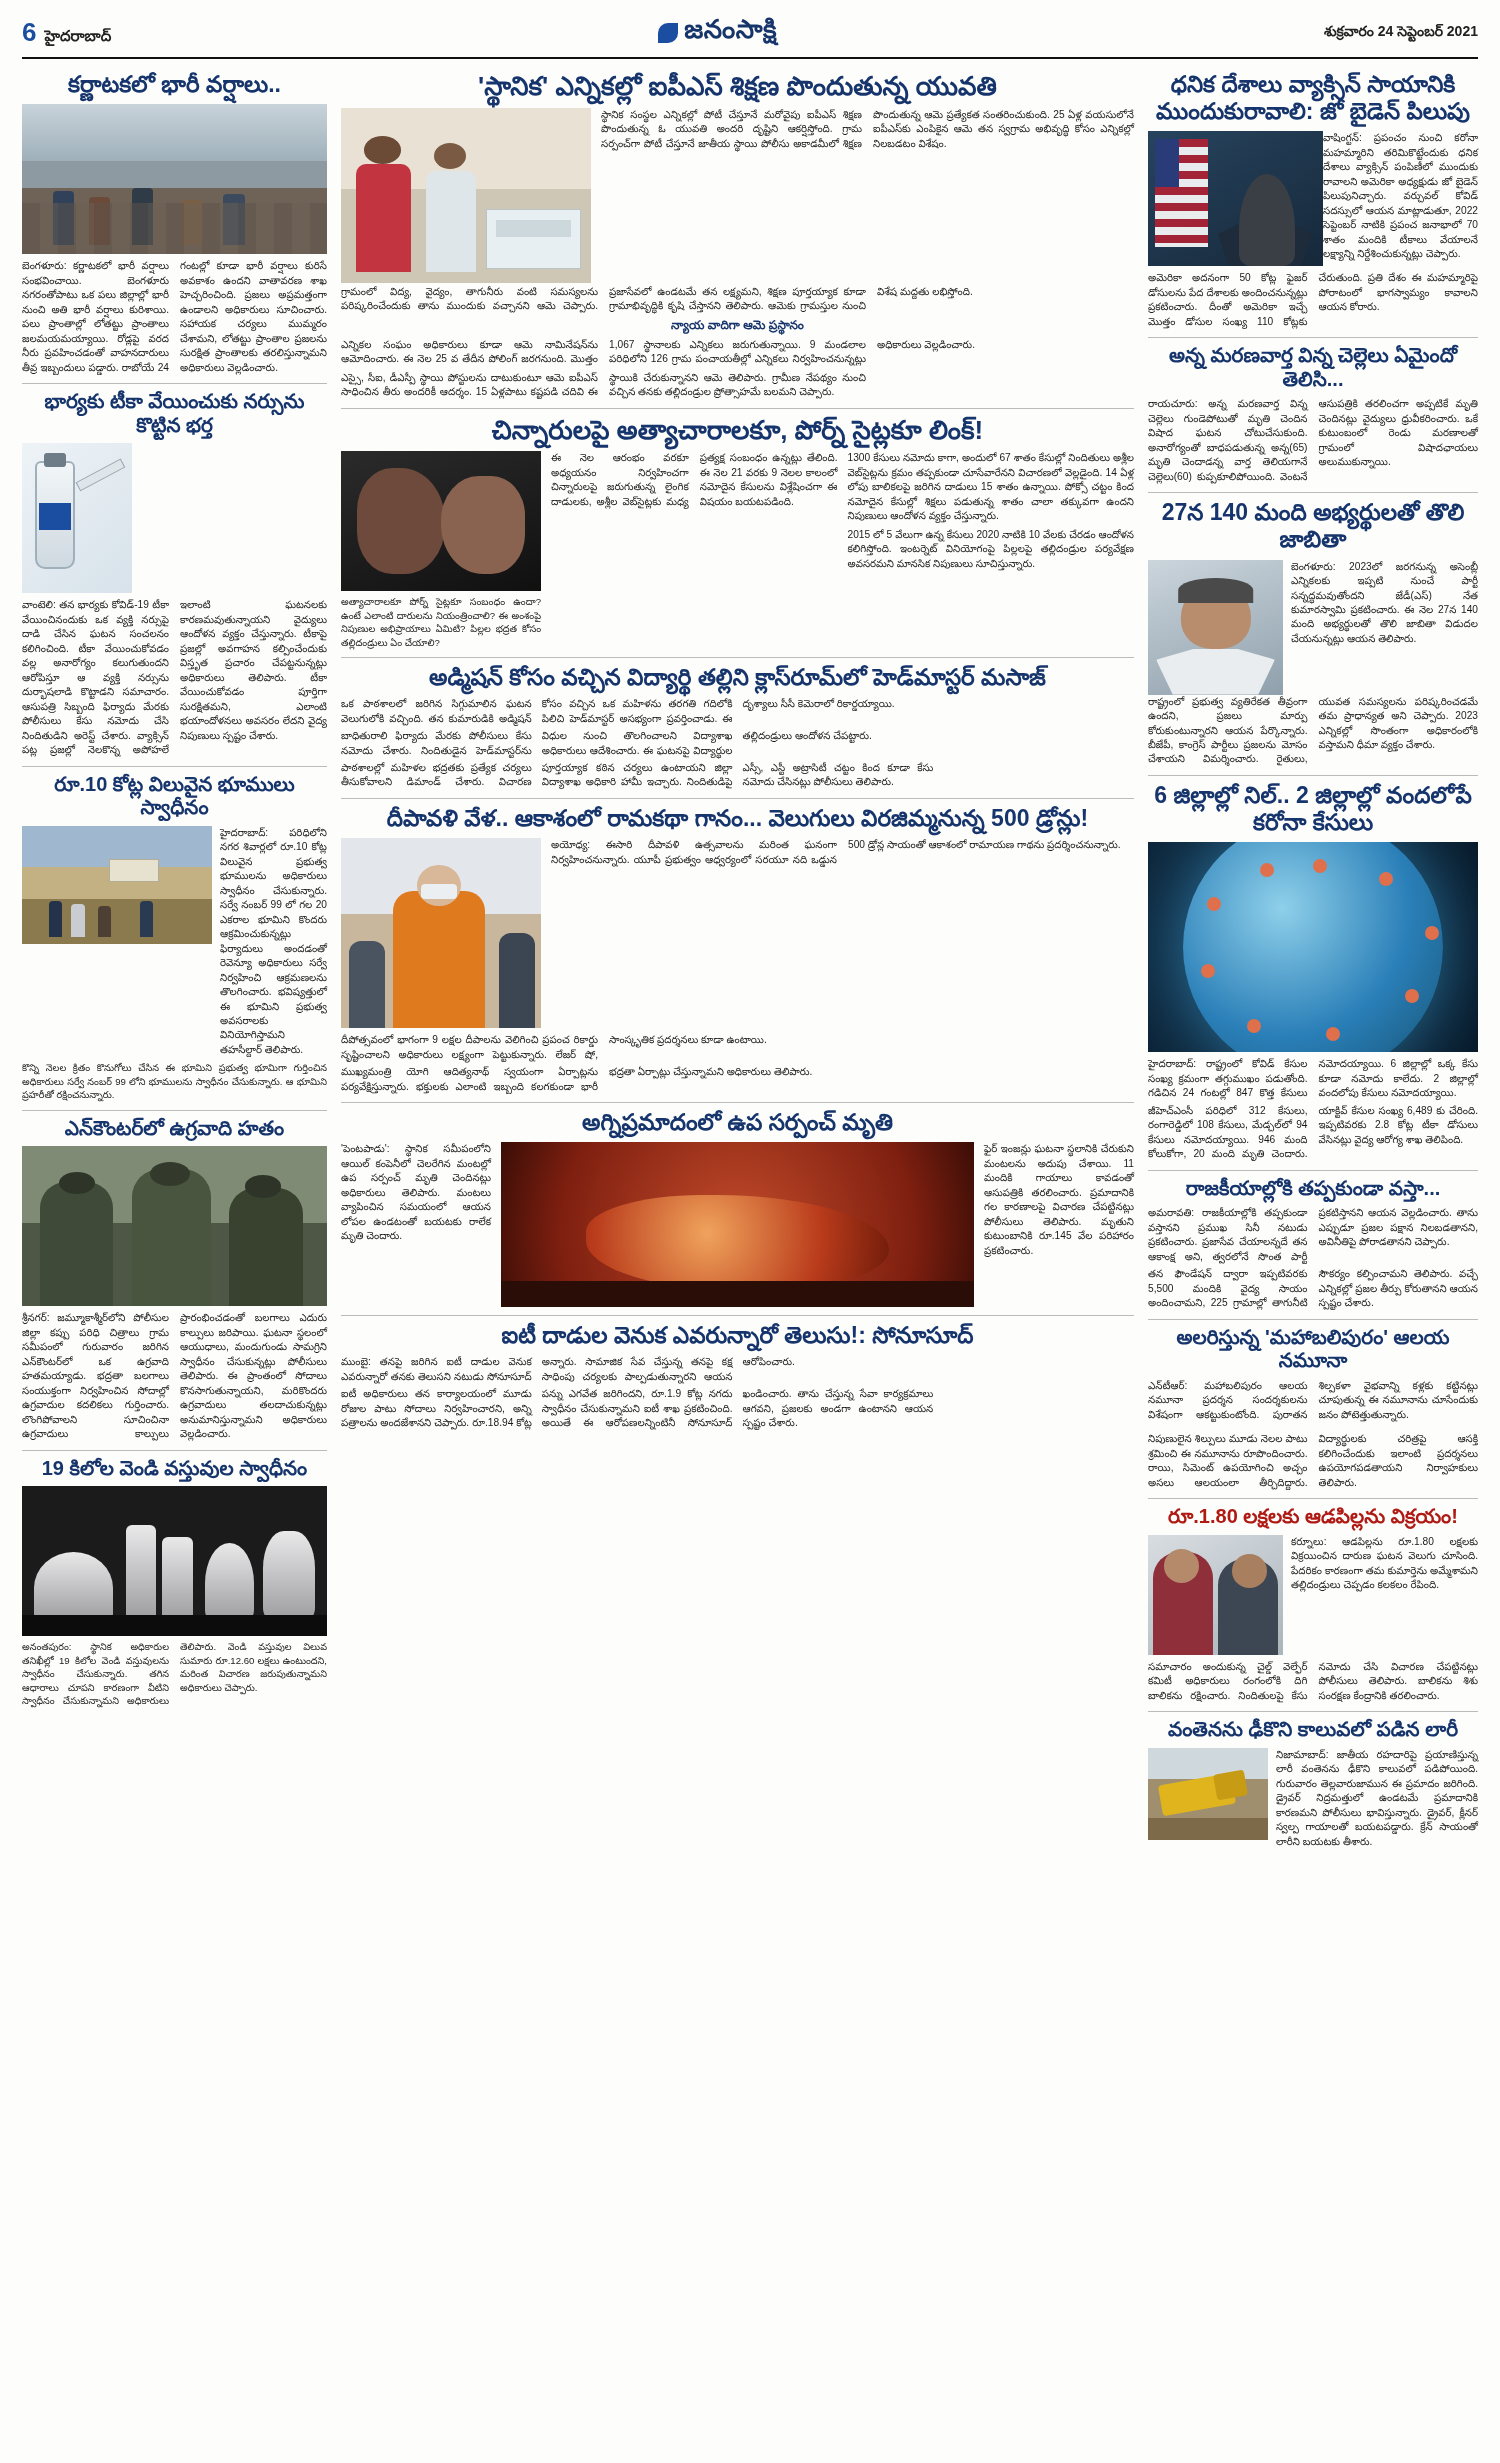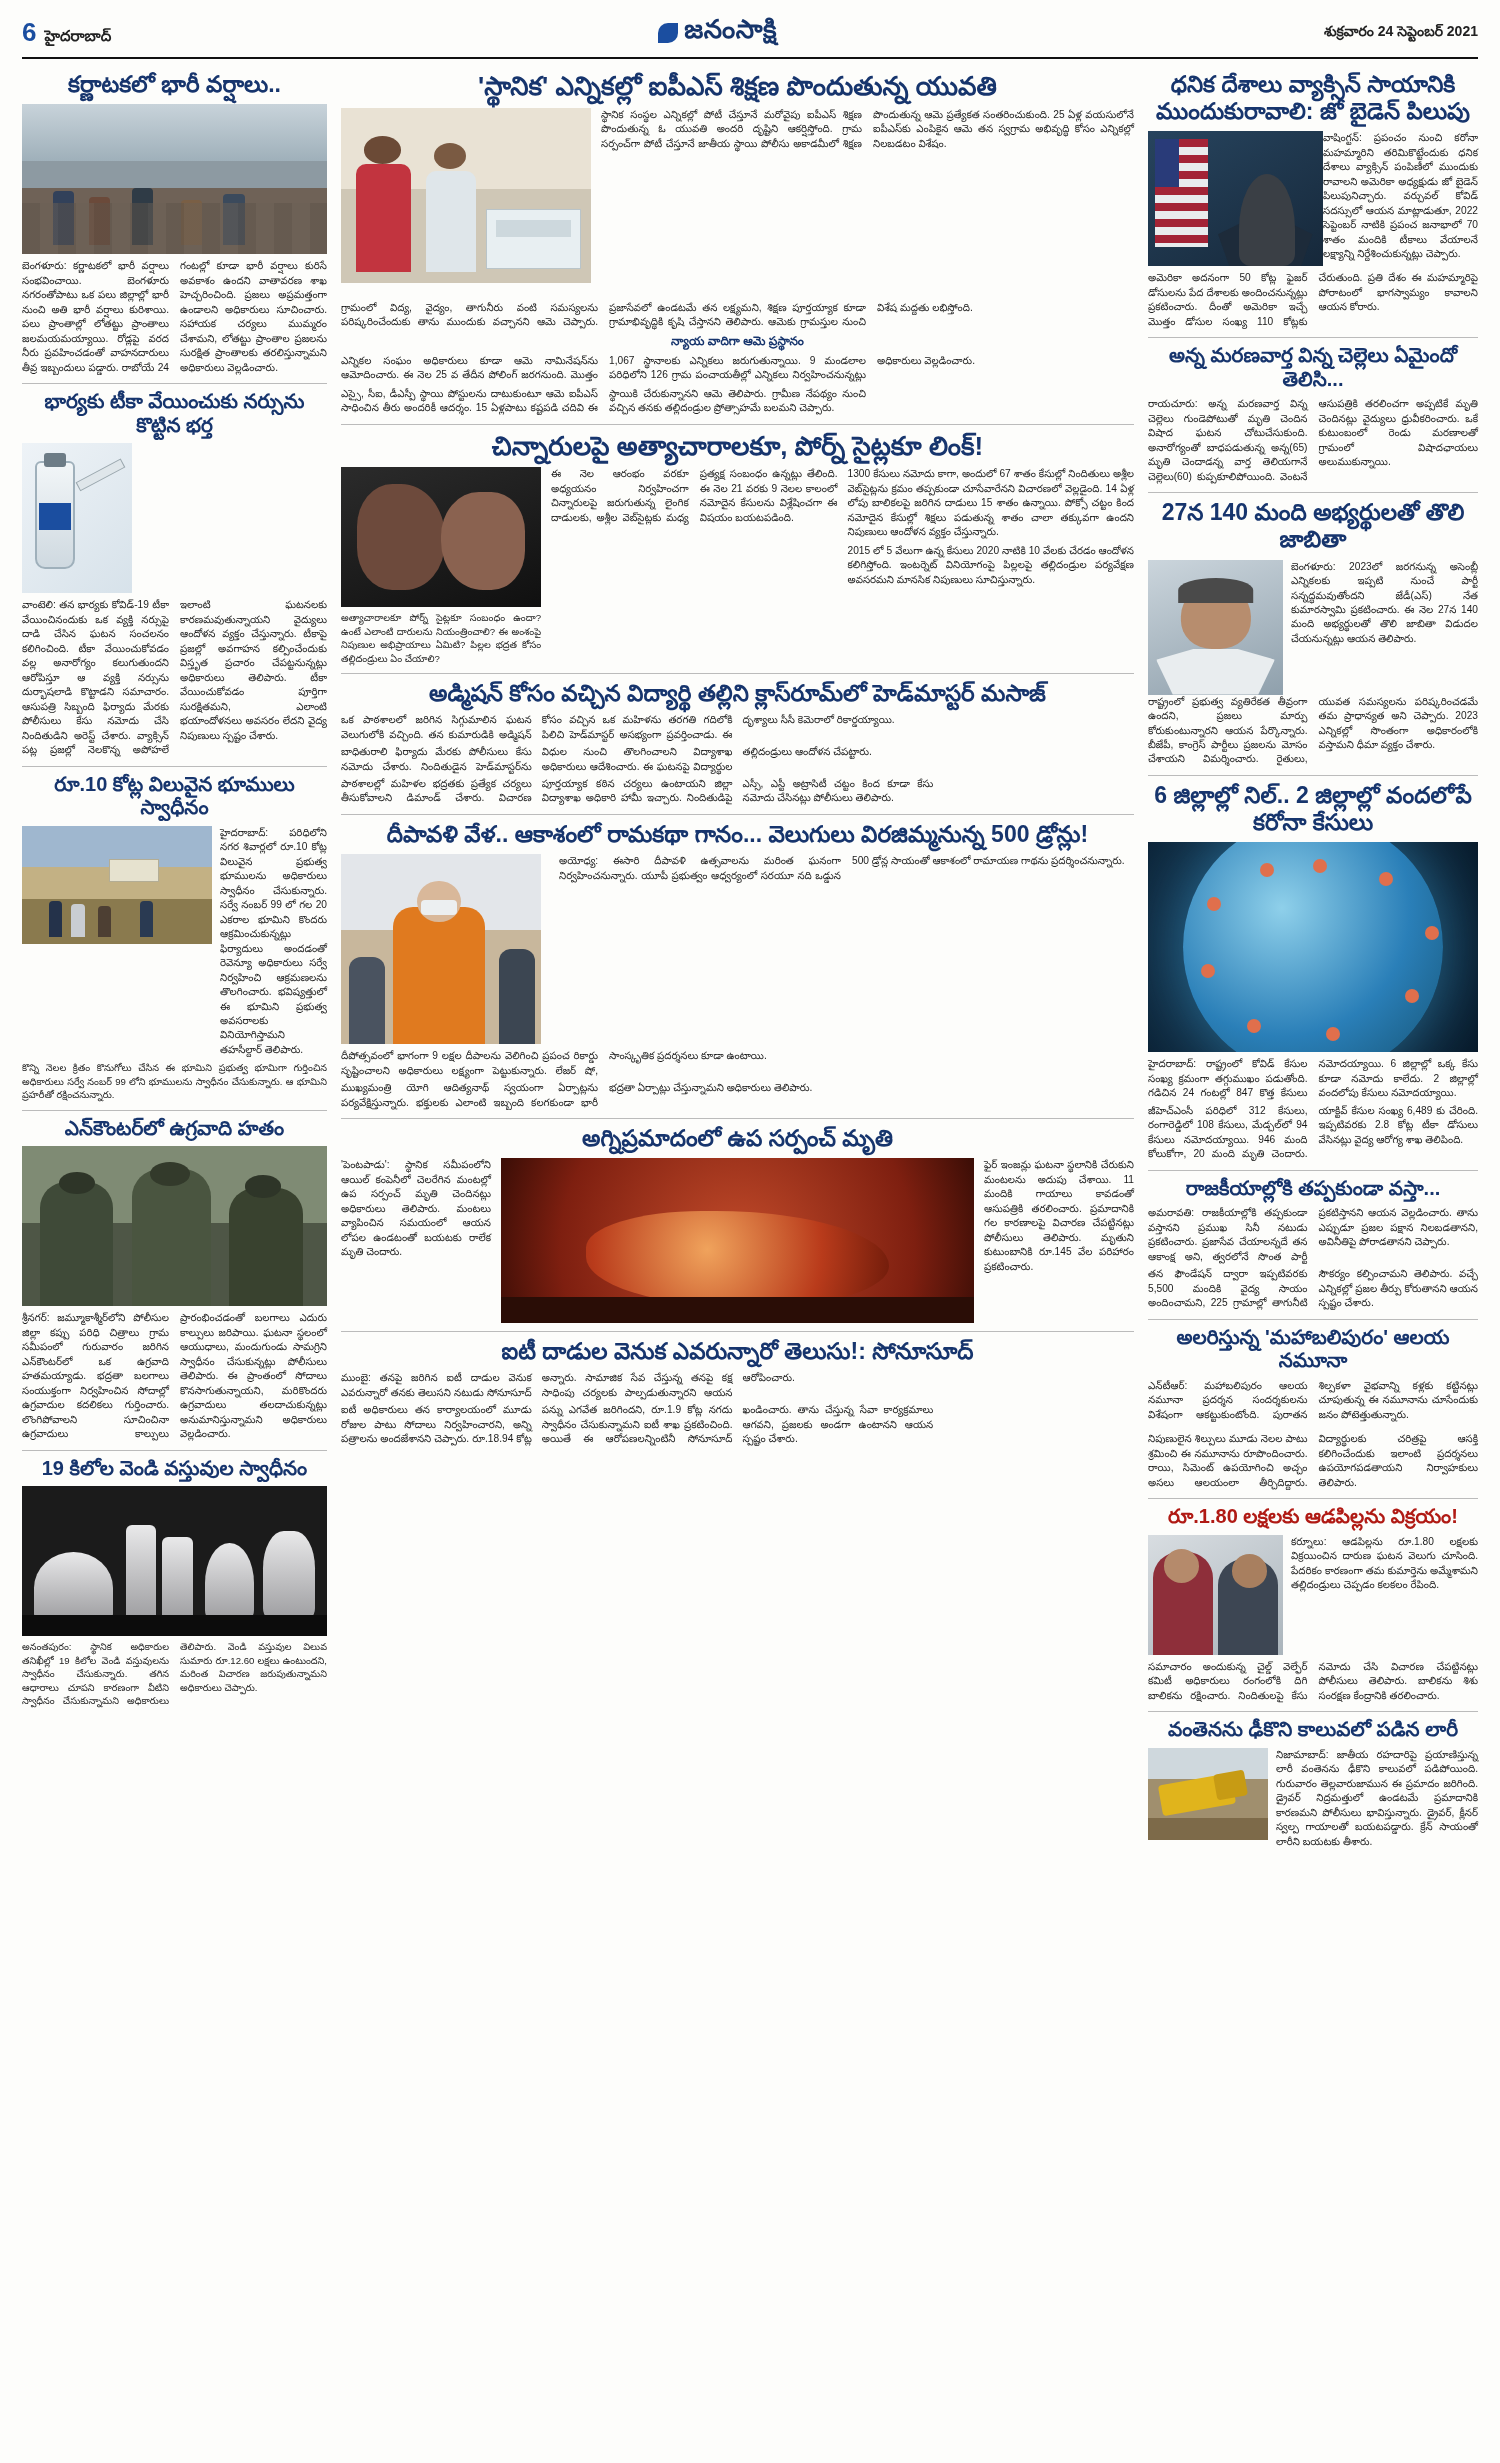--- a/index.html
+++ b/index.html
@@ -211,21 +211,21 @@
             <div style="position:absolute;left:6%;bottom:6%;width:22%;height:62%;background:#c2343f;border-radius:10px 10px 0 0"></div>
             <div style="position:absolute;left:9%;top:16%;width:15%;height:16%;background:#6b4a36;border-radius:50%"></div>
             <div style="position:absolute;left:34%;bottom:6%;width:20%;height:58%;background:#dfe6ea;border-radius:10px 10px 0 0"></div>
             <div style="position:absolute;left:37%;top:20%;width:13%;height:15%;background:#7a5a42;border-radius:50%"></div>
             <div style="position:absolute;right:4%;bottom:8%;width:38%;height:34%;background:#e8eff2;border:1px solid #b9c4c9"></div>
             <div style="position:absolute;right:8%;bottom:26%;width:30%;height:10%;background:#cdd8dd"></div>
           </div>
         </div>
         <div class="body-text c2" style="flex:1">స్థానిక సంస్థల ఎన్నికల్లో పోటీ చేస్తూనే మరోవైపు ఐపీఎస్ శిక్షణ పొందుతున్న ఓ యువతి అందరి దృష్టిని ఆకర్షిస్తోంది. గ్రామ సర్పంచ్‌గా పోటీ చేస్తూనే జాతీయ స్థాయి పోలీసు అకాడమీలో శిక్షణ పొందుతున్న ఆమె ప్రత్యేకత సంతరించుకుంది. 25 ఏళ్ల వయసులోనే ఐపీఎస్‌కు ఎంపికైన ఆమె తన స్వగ్రామ అభివృద్ధి కోసం ఎన్నికల్లో నిలబడటం విశేషం.</div>
       </div>
-      <div class="body-text c3" style="margin-top:18px">గ్రామంలో విద్య, వైద్యం, తాగునీరు వంటి సమస్యలను పరిష్కరించేందుకు తాను ముందుకు వచ్చానని ఆమె చెప్పారు. ప్రజాసేవలో ఉండటమే తన లక్ష్యమని, శిక్షణ పూర్తయ్యాక కూడా గ్రామాభివృద్ధికి కృషి చేస్తానని తెలిపారు. ఆమెకు గ్రామస్తుల నుంచి విశేష మద్దతు లభిస్తోంది.</div>
+      <div class="body-text c3" style="margin-top:2px">గ్రామంలో విద్య, వైద్యం, తాగునీరు వంటి సమస్యలను పరిష్కరించేందుకు తాను ముందుకు వచ్చానని ఆమె చెప్పారు. ప్రజాసేవలో ఉండటమే తన లక్ష్యమని, శిక్షణ పూర్తయ్యాక కూడా గ్రామాభివృద్ధికి కృషి చేస్తానని తెలిపారు. ఆమెకు గ్రామస్తుల నుంచి విశేష మద్దతు లభిస్తోంది.</div>
       <div class="subhead">న్యాయ వాదిగా ఆమె ప్రస్థానం</div>
       <div class="body-text c3">ఎన్నికల సంఘం అధికారులు కూడా ఆమె నామినేషన్‌ను ఆమోదించారు. ఈ నెల 25 వ తేదీన పోలింగ్ జరగనుంది. మొత్తం 1,067 స్థానాలకు ఎన్నికలు జరుగుతున్నాయి. 9 మండలాల పరిధిలోని 126 గ్రామ పంచాయతీల్లో ఎన్నికలు నిర్వహించనున్నట్లు అధికారులు వెల్లడించారు.</div>
       <div class="body-text c3" style="margin-top:4px">ఎస్సై, సీఐ, డీఎస్పీ స్థాయి పోస్టులను దాటుకుంటూ ఆమె ఐపీఎస్ సాధించిన తీరు అందరికీ ఆదర్శం. 15 ఏళ్లపాటు కష్టపడి చదివి ఈ స్థాయికి చేరుకున్నానని ఆమె తెలిపారు. గ్రామీణ నేపథ్యం నుంచి వచ్చిన తనకు తల్లిదండ్రుల ప్రోత్సాహమే బలమని చెప్పారు.</div>
 
       <div class="rule"></div>
 
       <h2 class="hl xl">చిన్నారులపై అత్యాచారాలకూ, పోర్న్ సైట్లకూ లింక్!</h2>
       <div style="display:flex;gap:10px;align-items:flex-start">
         <div style="flex:0 0 200px">
           <div class="photo sc-dark" style="height:140px">
@@ -248,21 +248,21 @@
       <div class="rule"></div>
 
       <h2 class="hl lg">అడ్మిషన్ కోసం వచ్చిన విద్యార్థి తల్లిని క్లాస్‌రూమ్‌లో హెడ్‌మాస్టర్ మసాజ్</h2>
       <div class="body-text c4">ఒక పాఠశాలలో జరిగిన సిగ్గుమాలిన ఘటన వెలుగులోకి వచ్చింది. తన కుమారుడికి అడ్మిషన్ కోసం వచ్చిన ఒక మహిళను తరగతి గదిలోకి పిలిచి హెడ్‌మాస్టర్ అసభ్యంగా ప్రవర్తించాడు. ఈ దృశ్యాలు సీసీ కెమెరాలో రికార్డయ్యాయి.</div>
       <div class="body-text c4" style="margin-top:3px">బాధితురాలి ఫిర్యాదు మేరకు పోలీసులు కేసు నమోదు చేశారు. నిందితుడైన హెడ్‌మాస్టర్‌ను విధుల నుంచి తొలగించాలని విద్యాశాఖ అధికారులు ఆదేశించారు. ఈ ఘటనపై విద్యార్థుల తల్లిదండ్రులు ఆందోళన చేపట్టారు.</div>
       <div class="body-text c4" style="margin-top:3px">పాఠశాలల్లో మహిళల భద్రతకు ప్రత్యేక చర్యలు తీసుకోవాలని డిమాండ్ చేశారు. విచారణ పూర్తయ్యాక కఠిన చర్యలు ఉంటాయని జిల్లా విద్యాశాఖ అధికారి హామీ ఇచ్చారు. నిందితుడిపై ఎస్సీ, ఎస్టీ అట్రాసిటీ చట్టం కింద కూడా కేసు నమోదు చేసినట్లు పోలీసులు తెలిపారు.</div>
 
       <div class="rule"></div>
 
       <h2 class="hl lg">దీపావళి వేళ.. ఆకాశంలో రామకథా గానం... వెలుగులు విరజిమ్మనున్న 500 డ్రోన్లు!</h2>
-      <div style="display:flex;gap:18px;align-items:flex-start">
+      <div style="display:flex;gap:10px;align-items:flex-start">
         <div class="photo sc-temple" style="width:200px;height:190px;flex:0 0 200px">
           <div class="ph-inner">
             <div style="position:absolute;left:26%;bottom:0;width:46%;height:72%;background:#e07a1f;border-radius:20px 20px 0 0"></div>
             <div style="position:absolute;left:38%;top:14%;width:22%;height:22%;background:#d9b89a;border-radius:50%"></div>
             <div style="position:absolute;left:40%;top:24%;width:18%;height:8%;background:#eceff1;border-radius:4px"></div>
             <div style="position:absolute;left:4%;bottom:0;width:18%;height:46%;background:#4a5360;border-radius:12px 12px 0 0"></div>
             <div style="position:absolute;right:3%;bottom:0;width:18%;height:50%;background:#3c4652;border-radius:12px 12px 0 0"></div>
           </div>
         </div>
         <div class="body-text c2" style="flex:1">అయోధ్య: ఈసారి దీపావళి ఉత్సవాలను మరింత ఘనంగా నిర్వహించనున్నారు. యూపీ ప్రభుత్వం ఆధ్వర్యంలో సరయూ నది ఒడ్డున 500 డ్రోన్ల సాయంతో ఆకాశంలో రామాయణ గాథను ప్రదర్శించనున్నారు.</div>

